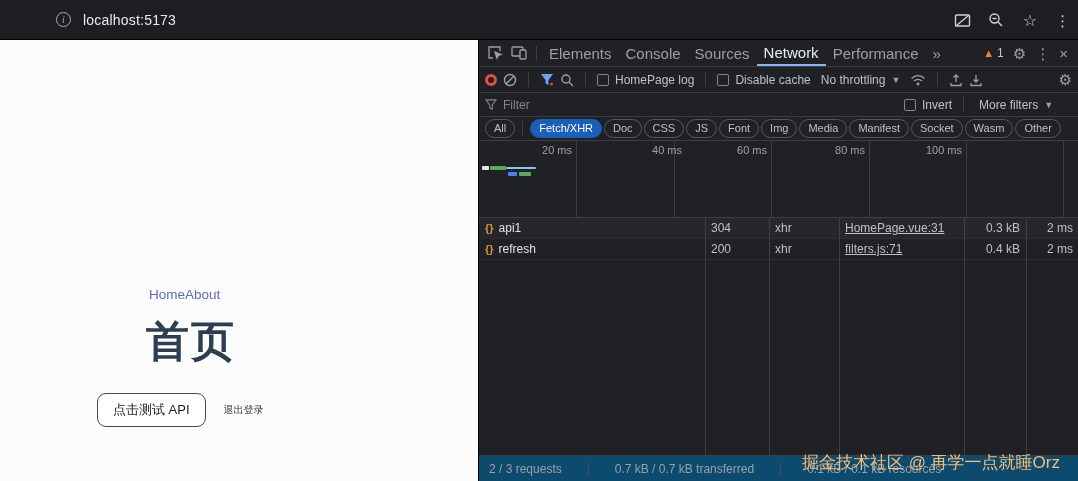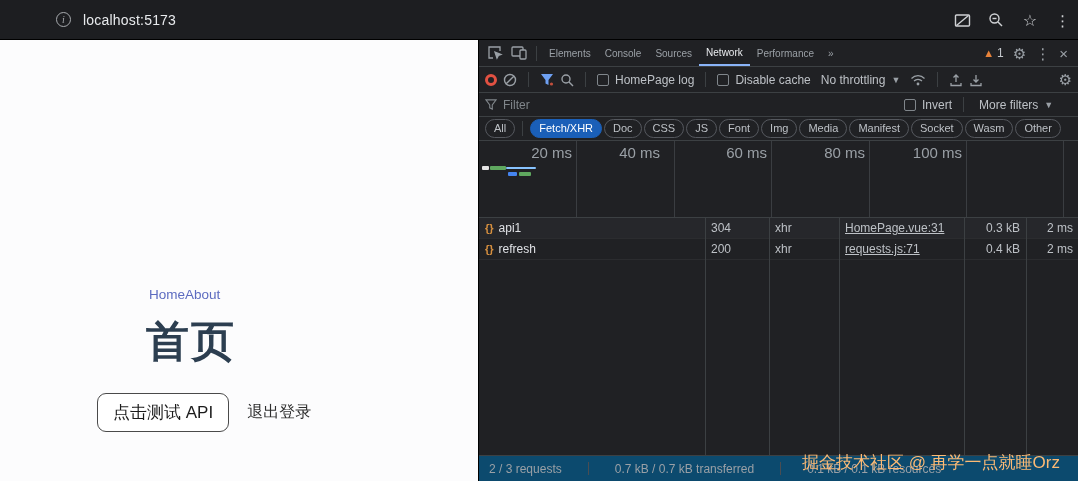--- a/index.html
+++ b/index.html
@@ -24,37 +24,37 @@
                 border-radius:14px; padding:4px 12px 4px 9px; color:#e3e5e8; font-size:13px; }
   .kebab { color:#cfd1d4; font-size:15px; letter-spacing:0; line-height:1; }
 
   
   .page { position:absolute; left:0; top:40px; width:478px; height:441px; background:#fcfcfd; }
   .page-nav { position:absolute; left:149px; top:247px; font-size:13.5px; }
   .page-nav a { text-decoration:none; color:#5c6bc0; }
   .page-title { position:absolute; left:146px; top:273px; font-size:43px; font-weight:bold;
                 color:#2c3e50; letter-spacing:2px; }
   .btn-row { position:absolute; left:97px; top:353px; display:flex; align-items:center; gap:12px; }
-  .btn-api { font-size:17px; color:#1b1b1b; background:#fff; border:1px solid #4a4a4a;
+  .btn-api { font-size:13px; color:#1b1b1b; background:#fff; border:1px solid #4a4a4a;
              border-radius:9px; padding:7px 15px; cursor:pointer;
              font-family:"Liberation Sans", sans-serif; }
-  .btn-logout { font-size:16px; color:#2e2e2e; background:transparent; border:none;
+  .btn-logout { font-size:10px; color:#2e2e2e; background:transparent; border:none;
                 padding:7px 6px; cursor:pointer; font-family:"Liberation Sans", sans-serif; }
 
   
   .devtools { position:absolute; left:478px; top:40px; width:600px; height:441px;
               background:#202124; border-left:1px solid #000; color:#9aa0a6; font-size:12px; }
   .dt-row { display:flex; align-items:center; border-bottom:1px solid #3c4043; }
   .sep { width:1px; height:15px; background:#3c4043; margin:0 5px; flex:none; }
 
   
   .dt-tabs { height:27px; padding:0 4px; }
   .dt-tabicon { width:24px; height:26px; display:flex; align-items:center; justify-content:center; flex:none; }
   .dt-tab { padding:0 7px; height:26px; display:flex; align-items:center; color:#9aa0a6;
-            white-space:nowrap; cursor:pointer; font-size:10px; }
+            white-space:nowrap; cursor:pointer; font-size:15px; }
   .dt-tab.active { color:#eaecef; border-bottom:2px solid #8ab4f8; }
   .dt-tabs-right { margin-left:auto; display:flex; align-items:center; gap:9px; padding-right:6px; }
   .warn-badge { display:flex; align-items:center; gap:3px; font-size:12px; color:#c3c7cc; }
   .warn-tri { color:#e8833a; font-size:11px; }
   .glyph-btn { color:#9aa0a6; font-size:15px; cursor:pointer; line-height:1; }
 
   
   .dt-toolbar { height:26px; padding:0 6px; gap:6px; }
   .rec-dot { width:12px; height:12px; border-radius:50%; border:3px solid #e25142; flex:none; cursor:pointer; }
   .chk { width:12px; height:12px; border:1.5px solid #80868b; border-radius:2px; flex:none; cursor:pointer; }
@@ -71,21 +71,21 @@
 
   
   .dt-pills { height:24px; padding:0 6px; gap:2px; }
   .pill { font-size:11px; color:#bdc1c6; border:1px solid #55585e; border-radius:10px;
           padding:2px 8px; white-space:nowrap; cursor:pointer; line-height:1.2; }
   .pill.selected { background:#1a5fb8; border-color:#1a5fb8; color:#fff; }
 
   
   .dt-overview { position:relative; height:77px; border-bottom:1px solid #3c4043; overflow:hidden; }
   .gridline { position:absolute; top:0; bottom:0; width:1px; background:#3a3d41; }
-  .glabel { position:absolute; top:3px; font-size:15px; color:#9aa0a6; white-space:nowrap; }
+  .glabel { position:absolute; top:3px; font-size:11px; color:#9aa0a6; white-space:nowrap; }
   .wfbar { position:absolute; height:4px; border-radius:1px; }
 
   
   .dt-table { position:absolute; left:0; top:178px; width:600px; height:237px; }
   .col-div { position:absolute; top:0; bottom:0; width:1px; background:#3c4043; z-index:1; }
   .grid-row { display:grid; grid-template-columns:226px 64px 70px 125px 62px auto;
               align-items:center; height:21px; }
   .thead { background:#292a2d; border-bottom:1px solid #3c4043; color:#c3c7cc; }
   .cell { padding:0 6px; white-space:nowrap; overflow:hidden; }
   .cell.num { text-align:right; }
@@ -271,21 +271,21 @@
     </div>
 
     <div class="dt-overview">
       <div class="gridline" style="left:97px"></div>
       <div class="gridline" style="left:195px"></div>
       <div class="gridline" style="left:292px"></div>
       <div class="gridline" style="left:390px"></div>
       <div class="gridline" style="left:487px"></div>
       <div class="gridline" style="left:584px"></div>
       <span class="glabel" style="right:506px">20 ms</span>
-      <span class="glabel" style="right:418px">40 ms</span>
+      <span class="glabel" style="right:396px">40 ms</span>
       <span class="glabel" style="right:311px">60 ms</span>
       <span class="glabel" style="right:213px">80 ms</span>
       <span class="glabel" style="right:116px">100 ms</span>
 
       <div class="wfbar" style="left:3px;  top:25px; width:7px;  background:#e4e4e4;"></div>
       <div class="wfbar" style="left:11px; top:25px; width:16px; background:#5fa85f;"></div>
       <div class="wfbar" style="left:27px; top:26px; width:30px; height:2px; background:#87c3ff;"></div>
       <div class="wfbar" style="left:29px; top:31px; width:9px;  background:#4585f0;"></div>
       <div class="wfbar" style="left:40px; top:31px; width:12px; background:#5fa85f;"></div>
     </div>
@@ -310,21 +310,21 @@
         <div class="cell num">2 ms</div>
       </div>
 
       <div class="grid-row trow">
         <div class="cell name-cell">
           <span class="brace">{}</span>
           <span>refresh</span>
         </div>
         <div class="cell">200</div>
         <div class="cell">xhr</div>
-        <div class="cell"><span class="init-link">requests.js:71</span></div>
+        <div class="cell"><span class="init-link">filters.js:71</span></div>
         <div class="cell num">0.4 kB</div>
         <div class="cell num">2 ms</div>
       </div>
     </div>
 
     <div class="dt-status">
       <span class="st-item">2 / 3 requests</span>
       <span class="st-sep"></span>
       <span class="st-item">0.7 kB / 0.7 kB transferred</span>
       <span class="st-sep"></span>

